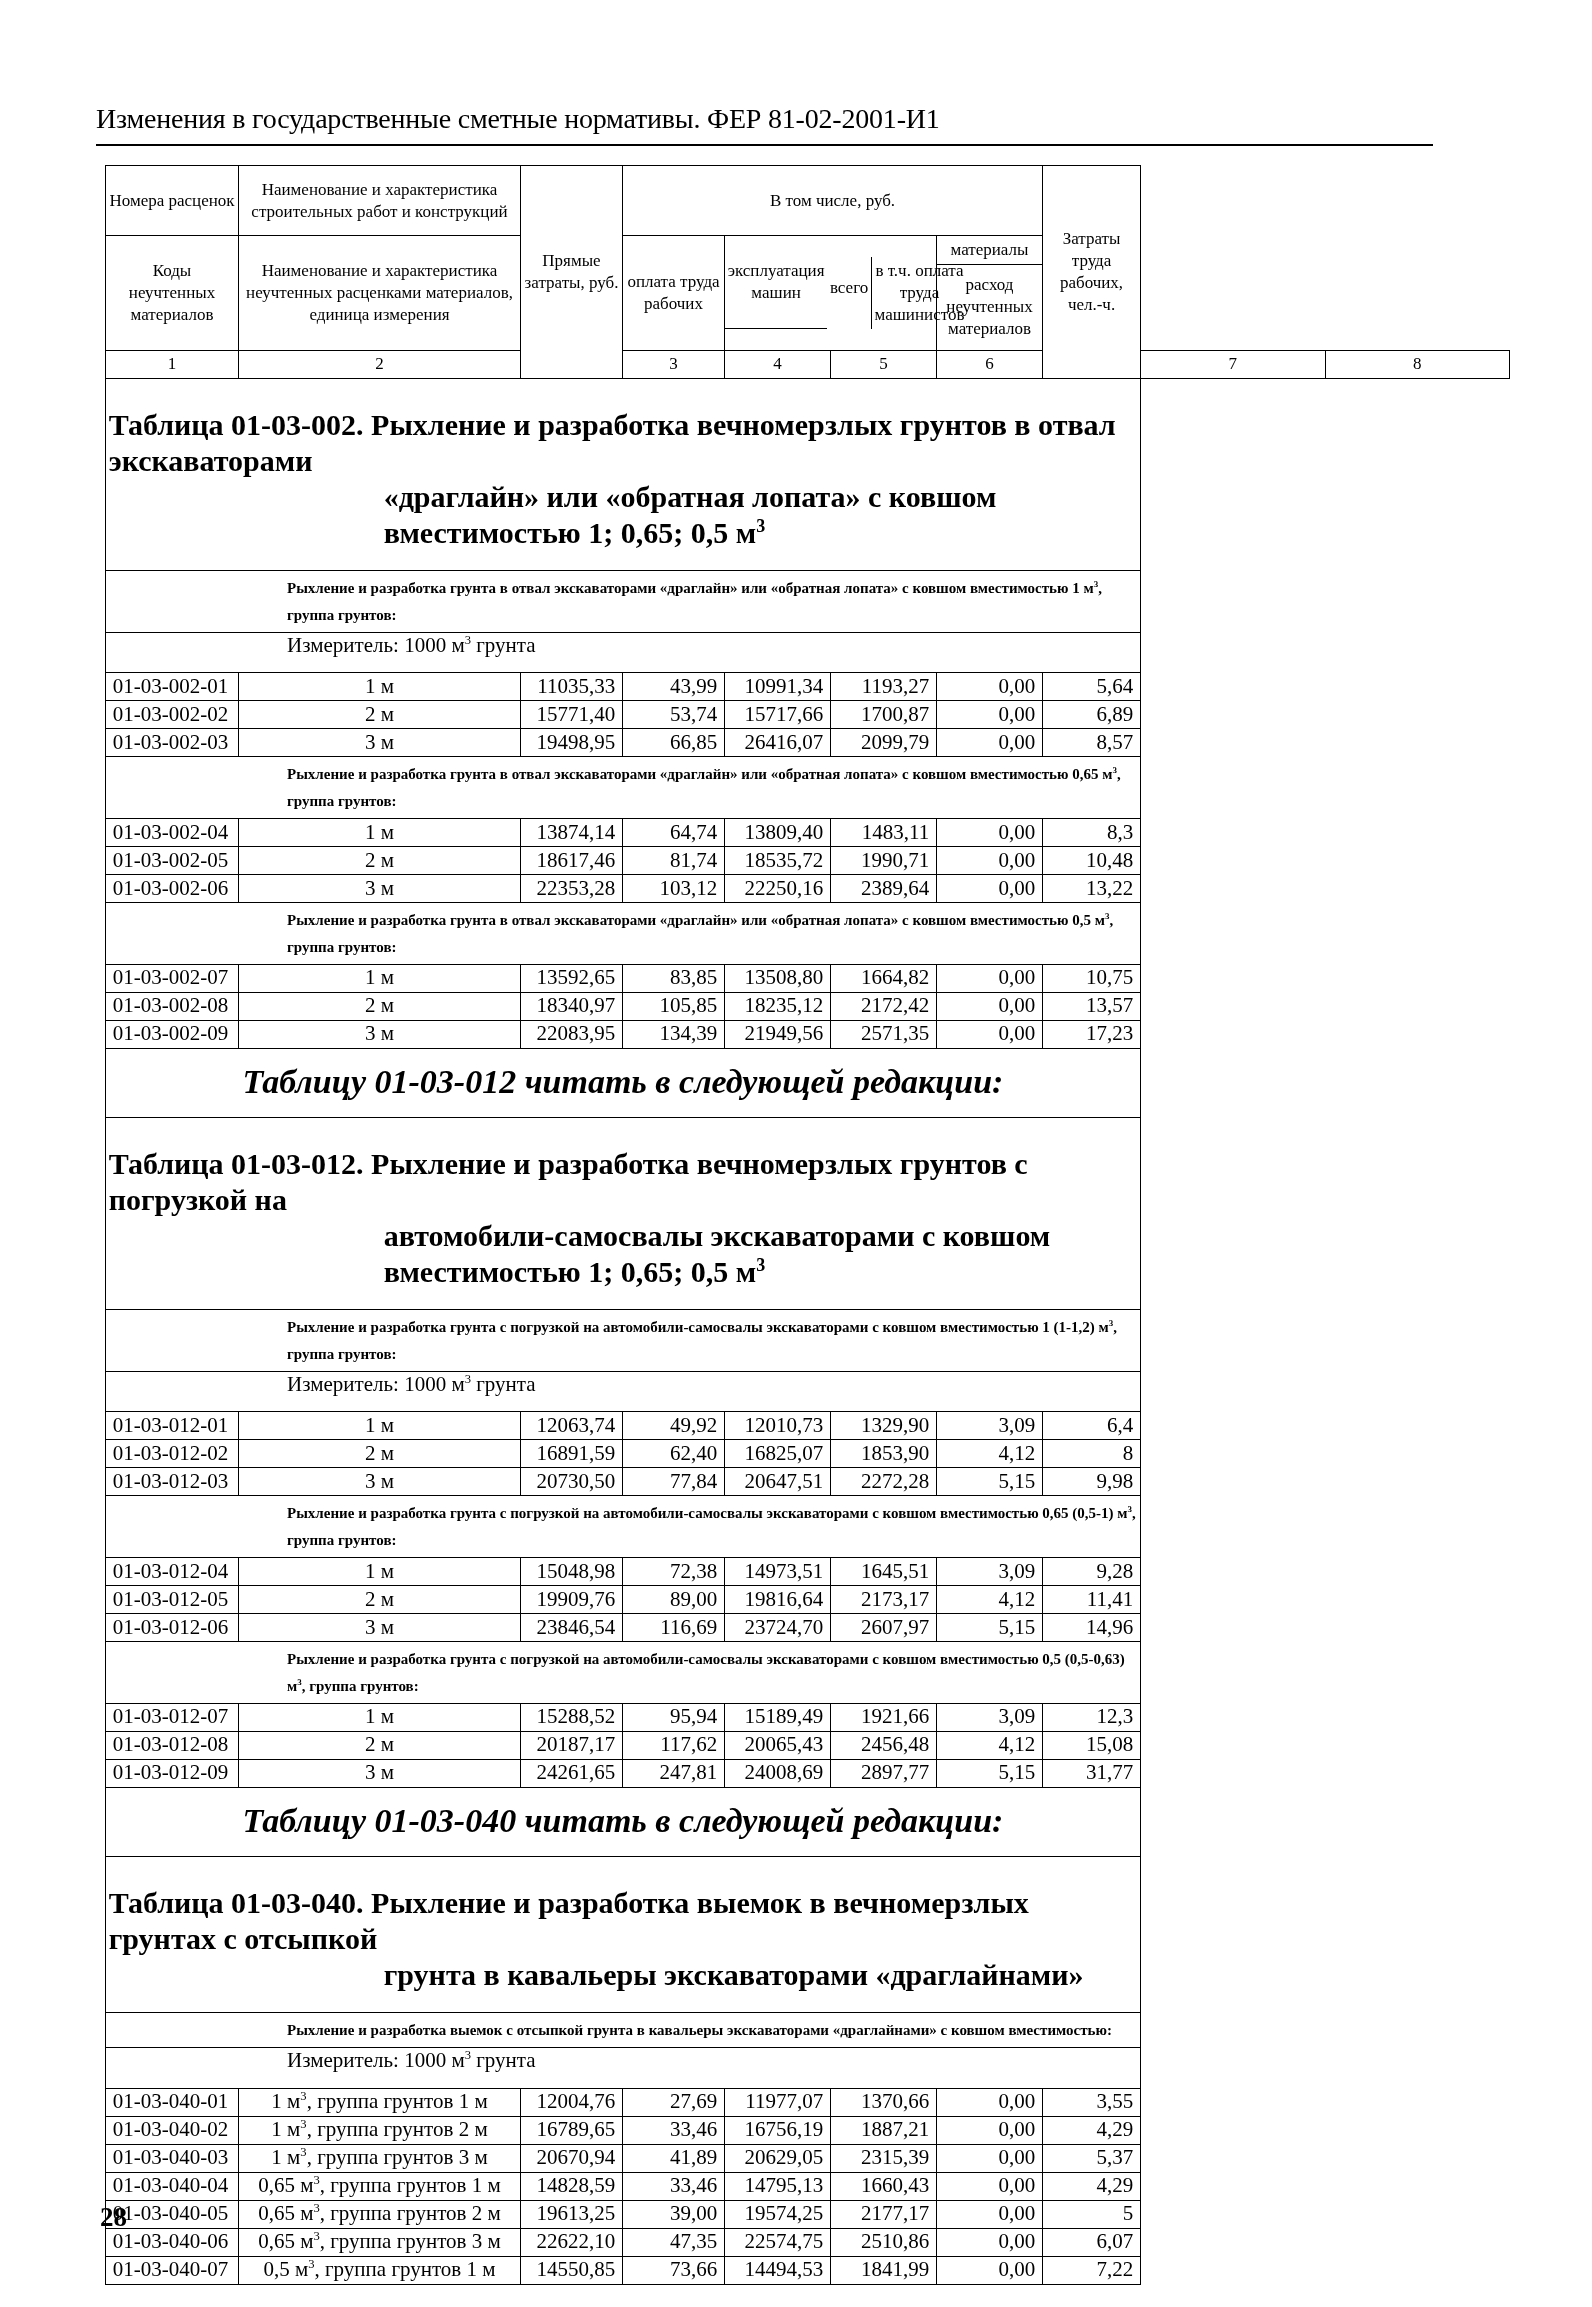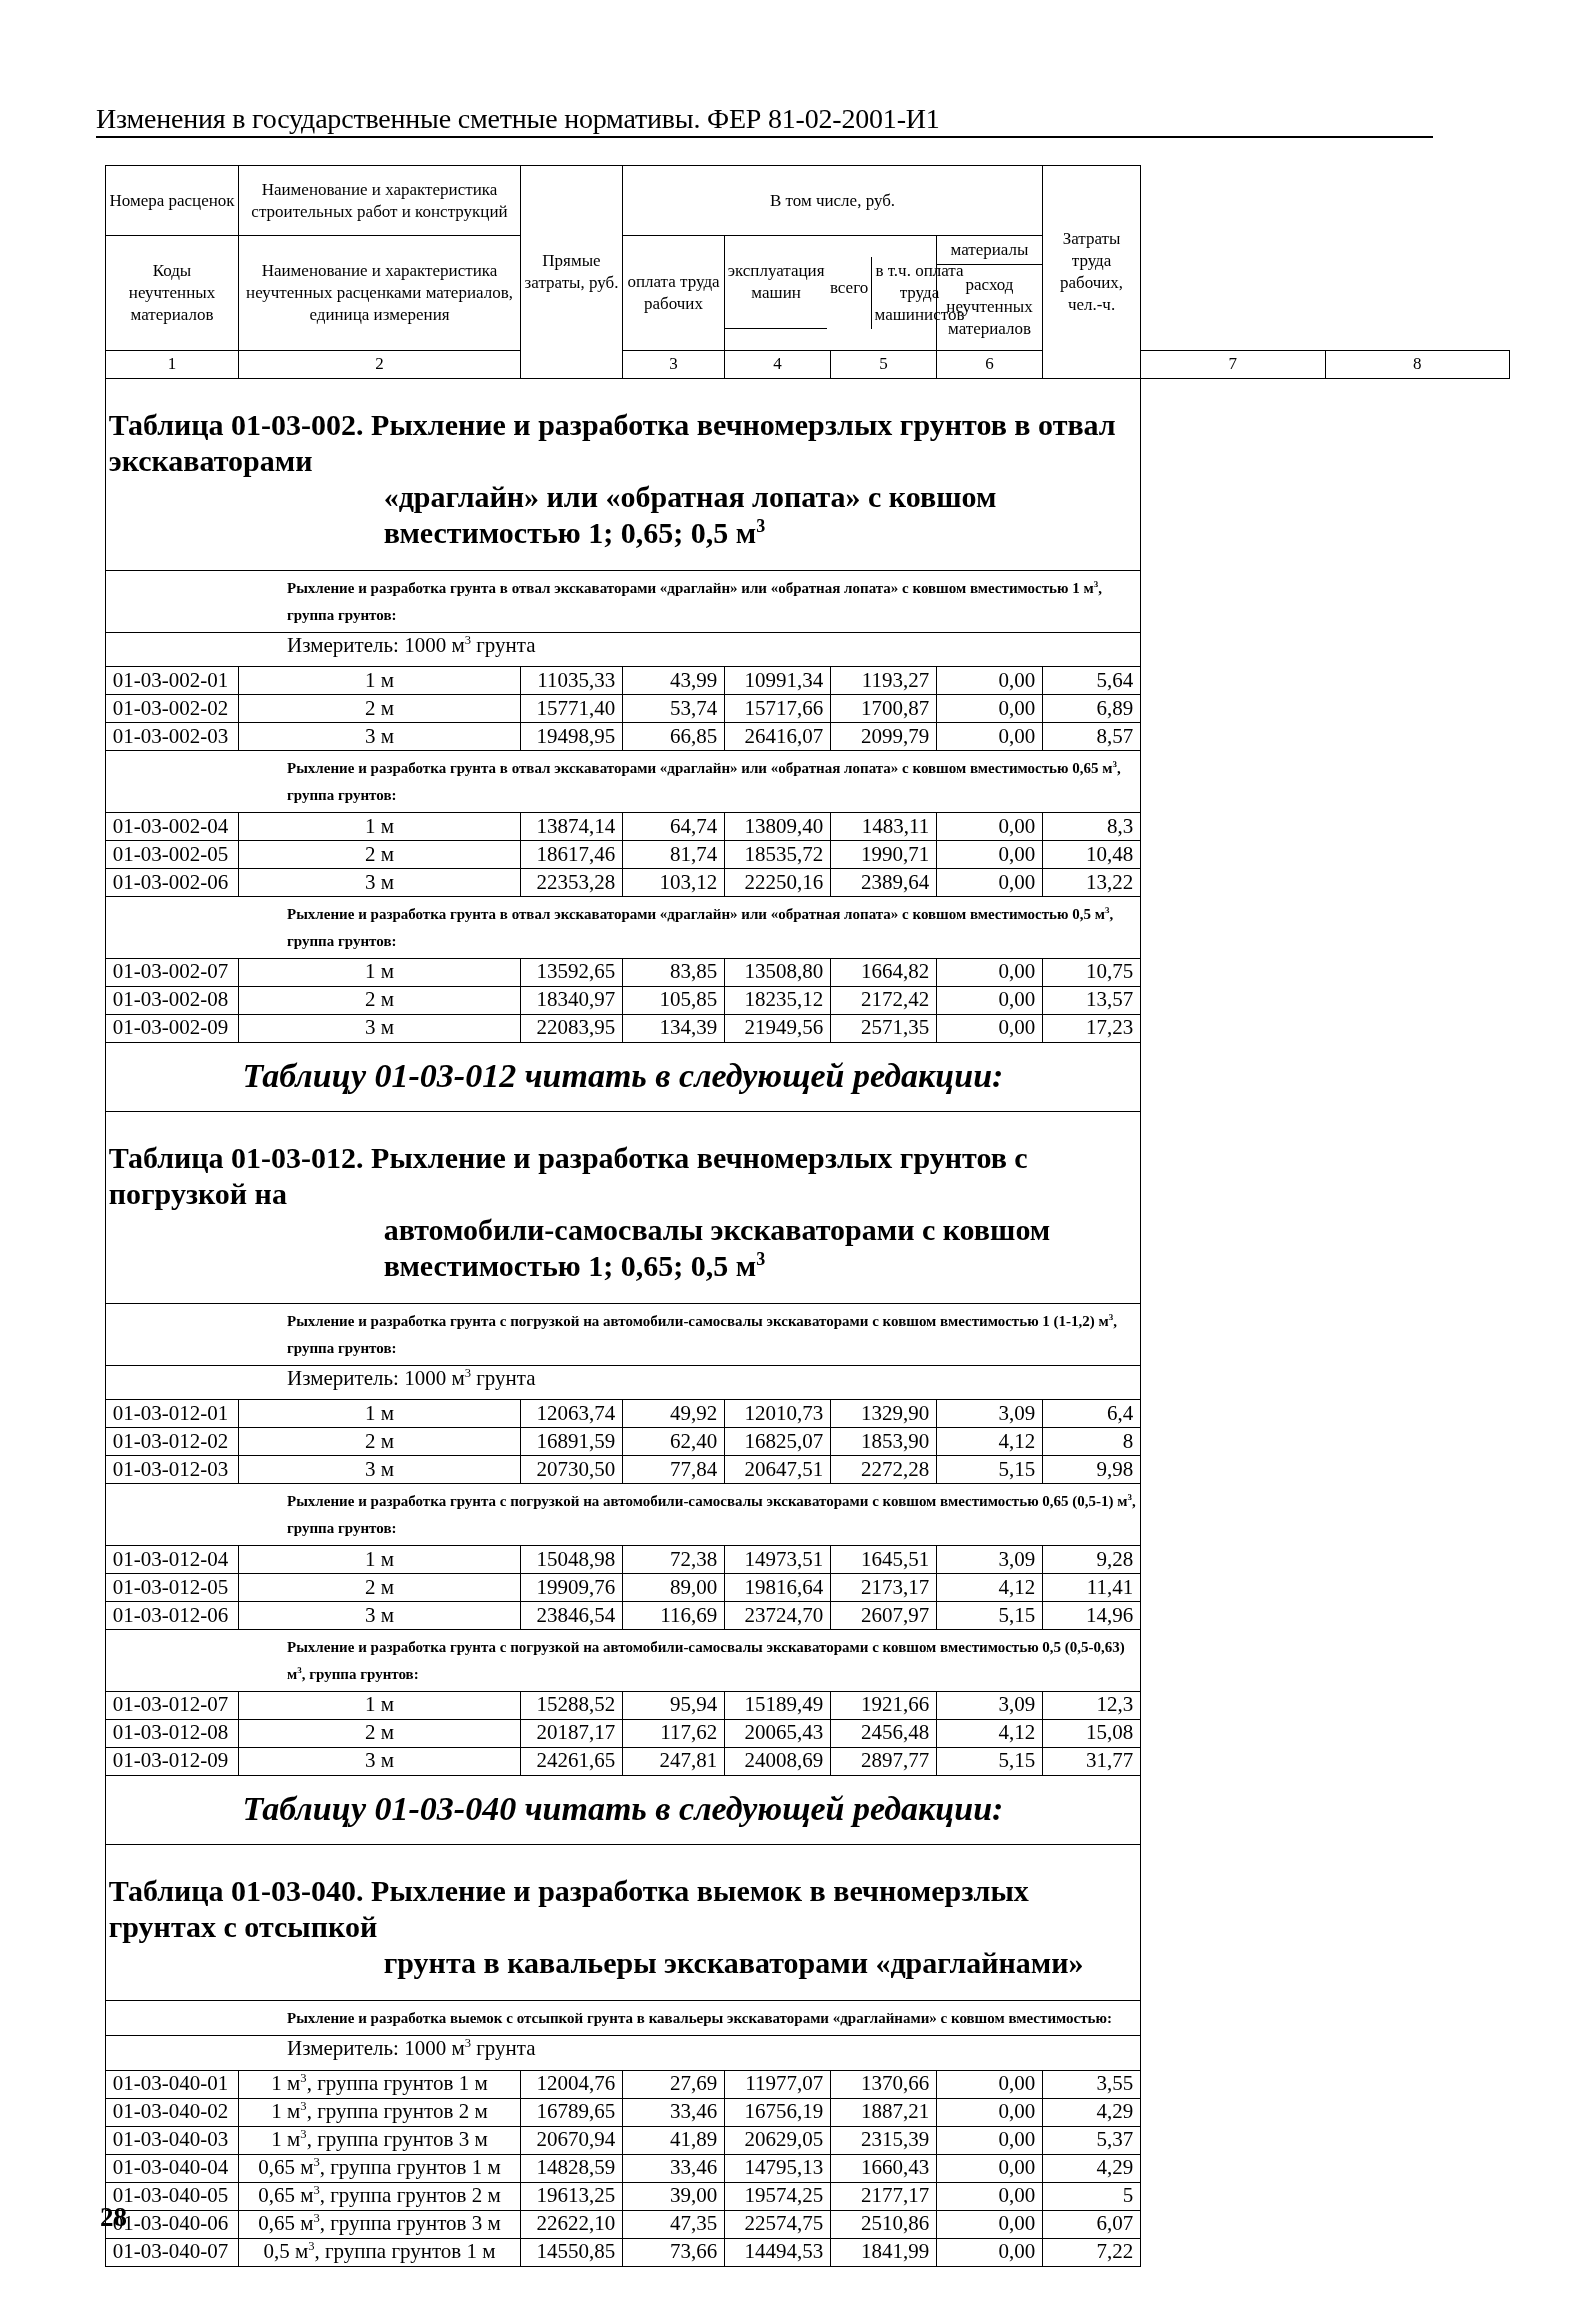--- a/index.html
+++ b/index.html
@@ -3,38 +3,38 @@
 <meta charset="utf-8">
 <style>
   html, body { margin: 0; padding: 0; background: #ffffff; }
   body {
     width: 1592px; height: 2307px; position: relative; overflow: hidden;
     font-family: "Liberation Serif", "DejaVu Serif", serif; color: #000;
   }
   .page-header {
     position: absolute; left: 96px; top: 102px; width: 1337px;
     font-size: 28px; line-height: 34px; letter-spacing: -0.2px;
-    border-bottom: 2px solid #000; padding-bottom: 0;
+    border-bottom: 2px solid #000; padding-bottom: 8px;
   }
   table.norms {
     position: absolute; left: 96px; top: 165px; width: 1405px;
     border-collapse: collapse; table-layout: fixed; margin-left: 9px;
   }
   table.norms td, table.norms th {
     border: 1.3px solid #000; padding: 0 6.7px; font-weight: normal;
     font-size: 21px; line-height: 25.6px; vertical-align: middle;
   }
   table.norms thead th { font-size: 17px; line-height: 22px; text-align: center; padding: 2.7px 2.7px; }
   tr.colnum th { font-size: 18px; line-height: 20px; padding: 1.3px 2.7px; }
   tr.title-row td { padding: 28px 2.7px 19px 2.7px; font-size: 30px; line-height: 36px; font-weight: bold; }
   tr.title-row .t-body { display: block; padding-left: 275px; text-indent: 0; }
   tr.title-row .t-first { display: block; }
   tr.notice-row td { text-align: center; font-size: 34px; line-height: 40px; font-weight: bold; font-style: italic; padding: 13.5px 0 15px 0; }
   tr.group-row td.glabel { font-weight: bold; font-size: 15px; line-height: 27px; padding: 4px 4px 2.7px 181px; }
-  tr.measure-row td.mlabel { font-size: 21px; line-height: 25.6px; padding: 0 4px 8px 181px; }
+  tr.measure-row td.mlabel { font-size: 21px; line-height: 25.6px; padding: 0 4px 14px 181px; }
   tr.data-row td { height: 27px; padding-top: 0; padding-bottom: 0; }
   td.code { text-align: left; }
   td.name { text-align: center; padding-left: 9.4px; }
   td.num { text-align: right; padding-right: 5.4px; }
   td.num.b { font-weight: normal; }
   sup { font-size: 60%; line-height: 0; }
   .page-number { position: absolute; left: 100px; top: 2202px; font-size: 27px; font-weight: bold; }
 </style>
 </head>
 <body>

